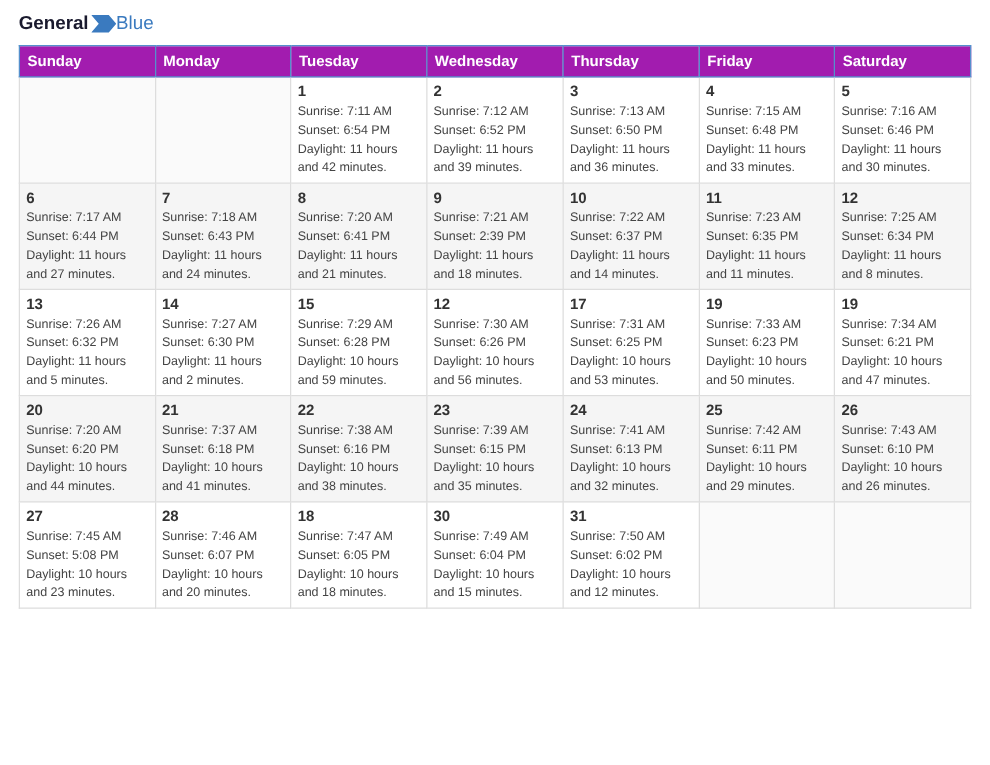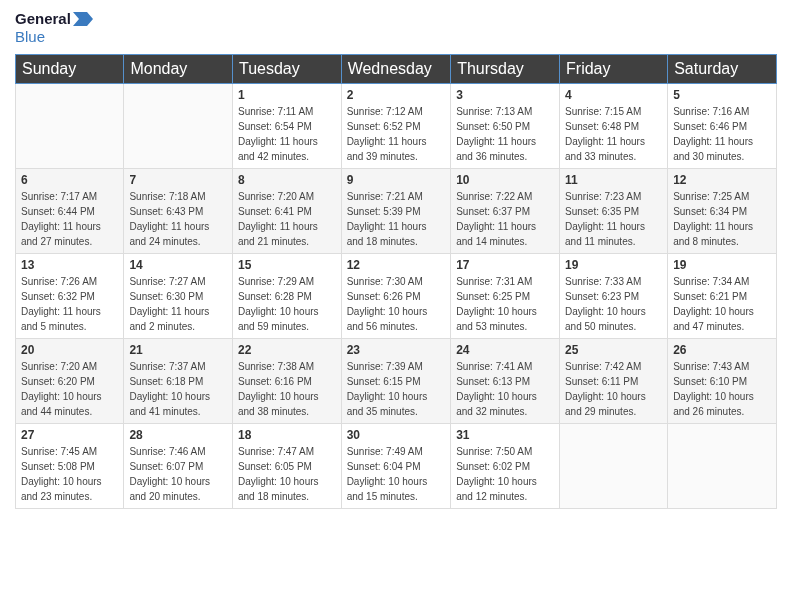--- a/index.html
+++ b/index.html
@@ -32,24 +32,24 @@
     .location {
       font-size: 14px;
       color: #555;
     }
     .calendar {
       width: 100%;
       border-collapse: collapse;
       border: 1px solid #ccc;
     }
     .calendar th {
-      background: #404040;
+      background: #a21caf;
       color: #fff;
-      font-size: 16px;
-      font-weight: normal;
+      font-size: 12px;
+      font-weight: bold;
       padding: 5px 6px;
       text-align: left;
       border: 1px solid #5590cc;
     }
     .calendar td {
       vertical-align: top;
       font-size: 10px;
       color: #333;
       padding: 4px 5px;
       border: 1px solid #ddd;
@@ -72,21 +72,21 @@
     }
     td.empty {
       background: #fafafa;
     }
   </style>
 </head>
 <body>
 
 <div class="header">
   <div class="logo">
-  <div style="display:flex;flex-direction:column;align-items:flex-start;line-height:1.2">
+  <div style="display:flex;flex-direction:row;align-items:center;line-height:1.2">
     <div style="font-size:15px;font-weight:bold;color:#1a1a2e;display:flex;align-items:center;gap:2px">
       <span style="color:#1a1a2e">General</span>
       <svg width="20" height="18" viewBox="0 0 20 18">
         <polygon points="0,2 14,2 20,9 14,16 0,16 6,9" fill="#3a7abf"></polygon>
       </svg>
     </div>
     <div style="font-size:15px;font-weight:normal;color:#3a7abf">Blue</div>
   </div>
 </div>
   <div class="title-block">
@@ -157,21 +157,21 @@
         </td>
         <td>
           <span class="day-num">8</span>
           <div class="day-info">Sunrise: 7:20 AM
 Sunset: 6:41 PM
 Daylight: 11 hours and 21 minutes.</div>
         </td>
         <td>
           <span class="day-num">9</span>
           <div class="day-info">Sunrise: 7:21 AM
-Sunset: 5:39 PM
+Sunset: 2:39 PM
 Daylight: 11 hours and 18 minutes.</div>
         </td>
         <td>
           <span class="day-num">10</span>
           <div class="day-info">Sunrise: 7:22 AM
 Sunset: 6:37 PM
 Daylight: 11 hours and 14 minutes.</div>
         </td>
         <td>
           <span class="day-num">11</span>

